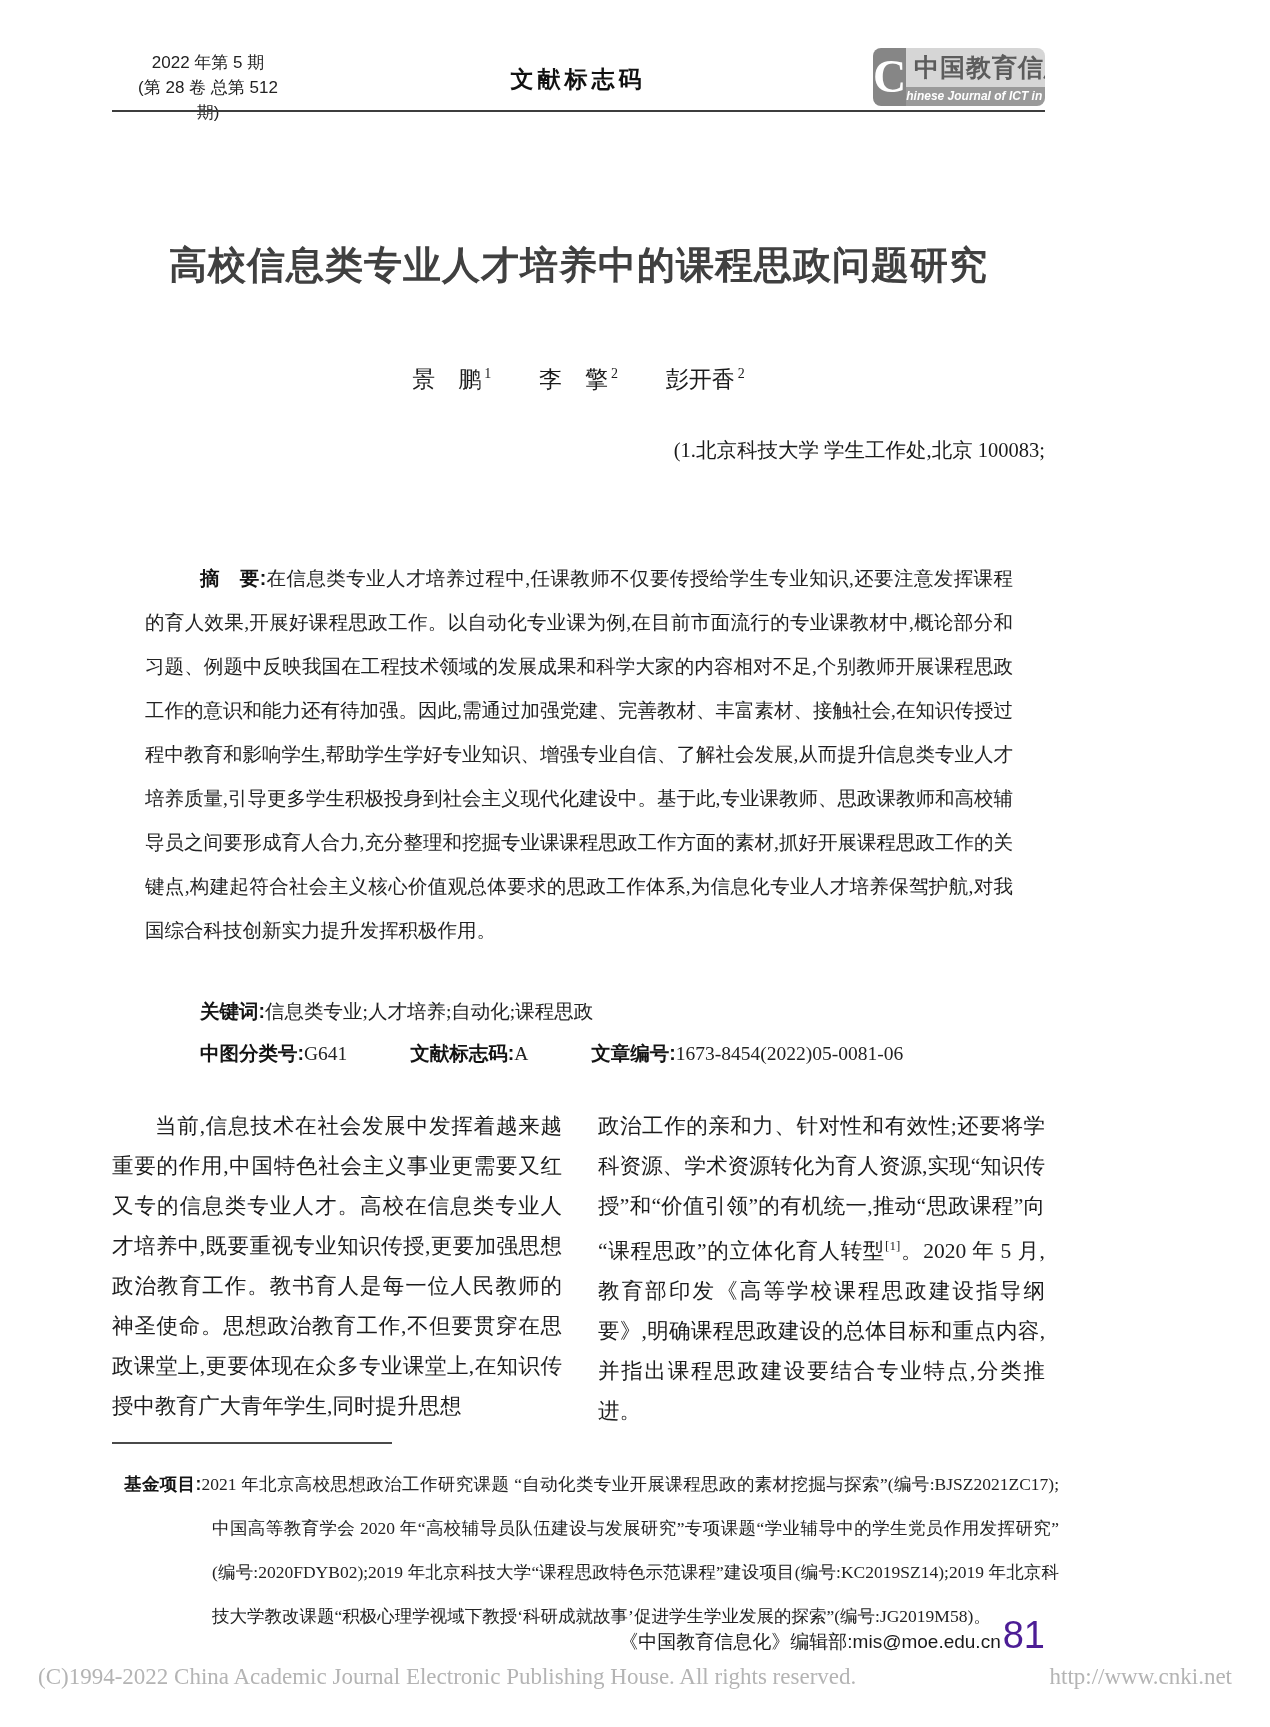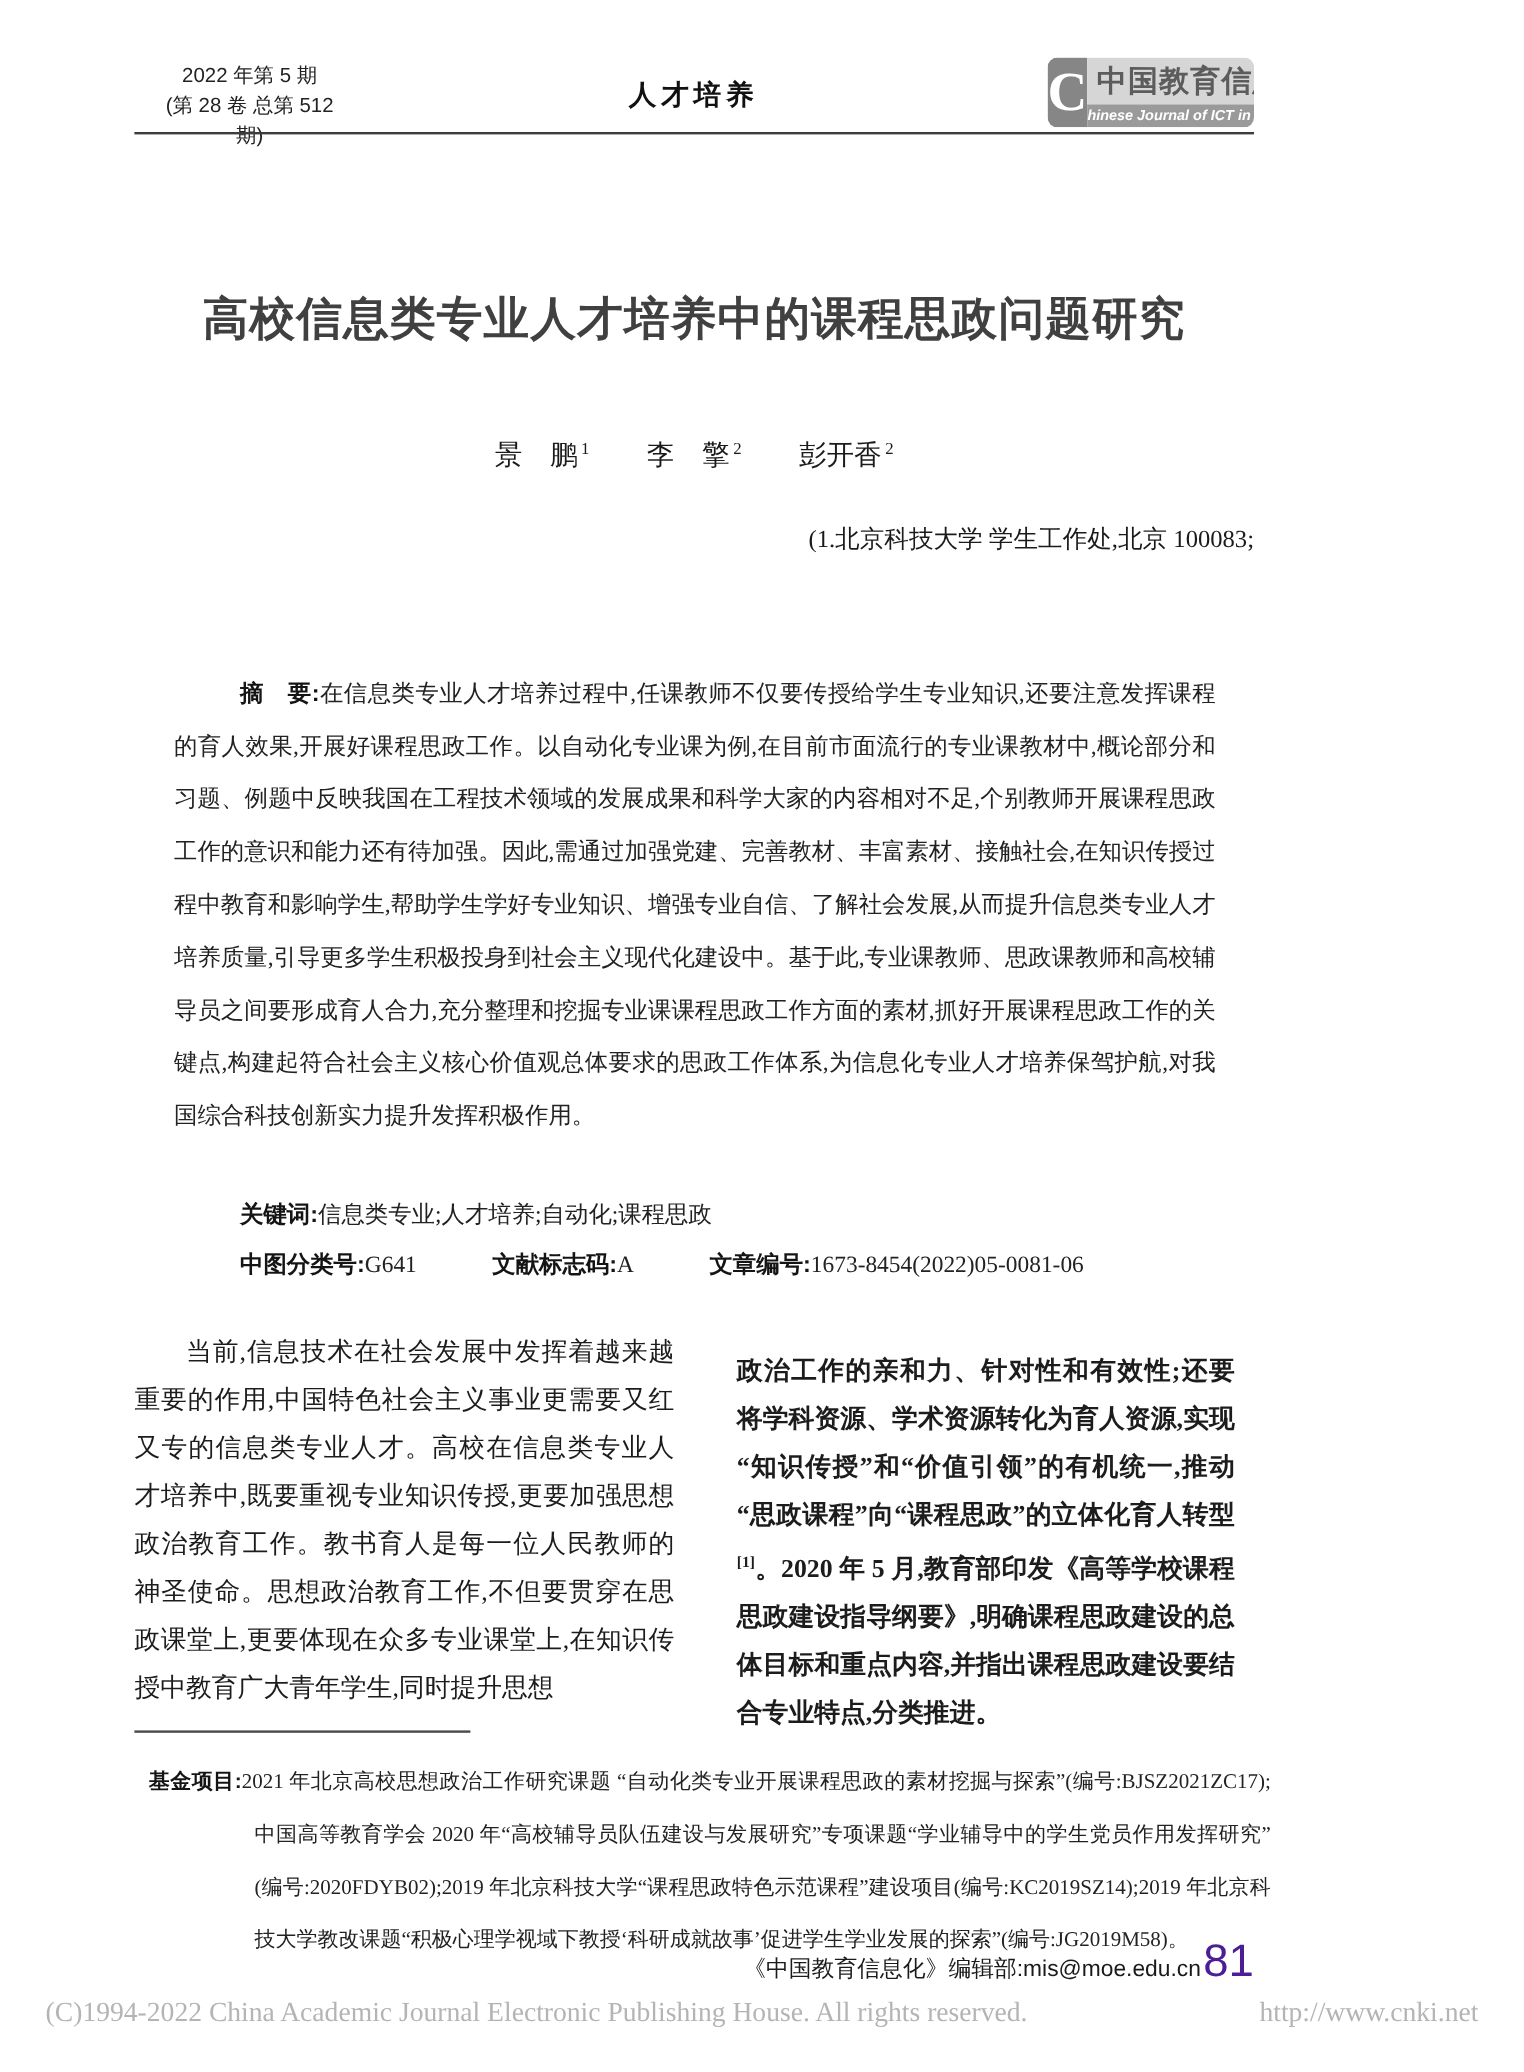--- a/index.html
+++ b/index.html
@@ -46,21 +46,21 @@
   .label-bold{font-family:"Liberation Sans", sans-serif;font-weight:700;color:#141414;}
   .keywords{top:998px;left:200px;width:813px;font-size:19.5px;color:#222;}
   .clc-row{top:1040px;left:200px;width:813px;font-size:19.5px;color:#222;white-space:nowrap;}
   .clc-item{margin-right:58px;}
 
   
   .col{font-size:21.5px;line-height:40px;text-align:justify;color:#1c1c1c;}
   .col-left{top:1106px;left:112px;width:450px;}
   .col-right{top:1106px;left:598px;width:447px;}
   .col-left p{margin:0;text-indent:43px;}
-  .col-right p{margin:16px;font-weight:bold;}
+  .col-right p{margin:0;}
   .ref-sup{font-size:13px;vertical-align:super;}
 
   
   .footnote-rule{top:1442px;left:112px;width:280px;height:2px;background:#4a4a4a;}
   .footnote{top:1450px;left:112px;width:935px;font-size:17.5px;line-height:44px;
     text-align:justify;color:#222;padding-left:88px;text-indent:-88px;box-sizing:border-box;}
 
   
   .footer-line{top:1614px;left:112px;width:933px;display:flex;justify-content:flex-end;
     align-items:baseline;gap:2px;}
@@ -70,21 +70,21 @@
     font-family:"Liberation Serif", serif;font-size:23px;color:#b4b4b4;}
 </style>
 </head>
 <body>
 
 <div class="abs issue-info">
   <div>2022 年第 5 期</div>
   <div>(第 28 卷 总第 512 期)</div>
 </div>
 
-<div class="abs column-name">人才培养</div>
+<div class="abs column-name">文献标志码</div>
 
 <div class="abs logo">
   <div class="logo-c">C</div>
   <div class="logo-right">
     <div class="logo-cn">中国教育信息化</div>
     <div class="logo-en">hinese Journal of ICT in Education</div>
   </div>
 </div>
 
 <div class="abs header-rule"></div>

